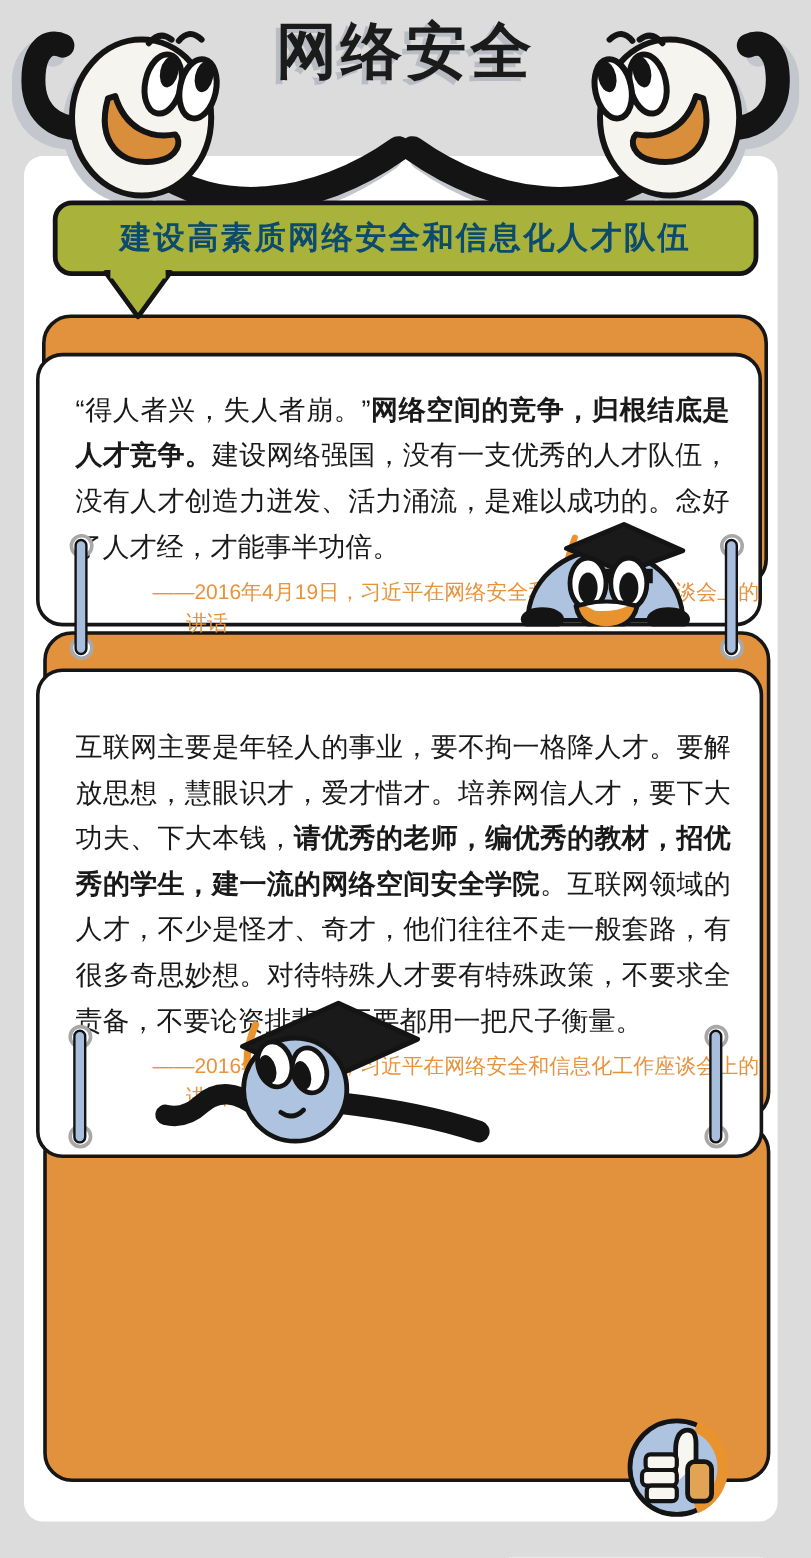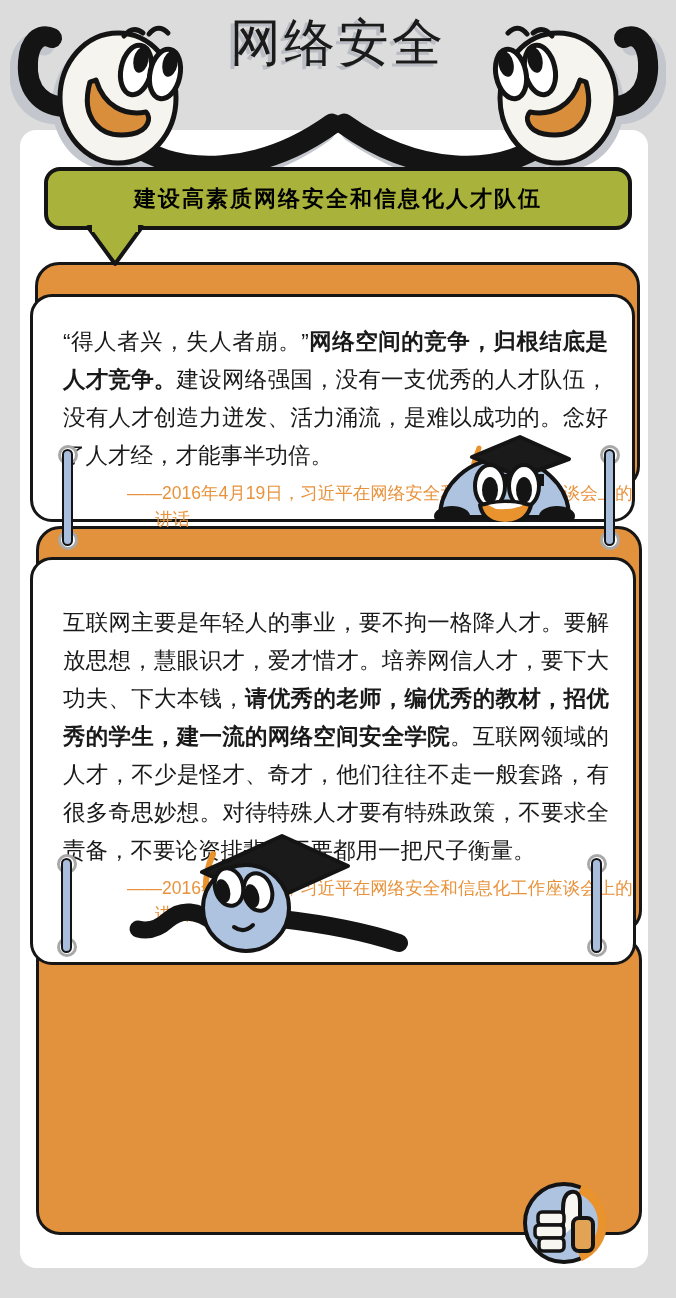--- a/index.html
+++ b/index.html
@@ -13,38 +13,38 @@
 
   
   .panel {
     position:absolute; left:20px; top:130px; width:628px; height:1138px;
     background:#ffffff; border-radius:16px; z-index:0;
   }
 
   
   .title {
     position:absolute; left:0; top:14px; width:676px; z-index:6;
-    text-align:center; font-weight:400; color:#1b1b1b;
+    text-align:center; font-weight:700; color:#1b1b1b;
     font-size:51px; line-height:58px; letter-spacing:3px;
     text-shadow:-4px 3px 0 rgba(158,163,173,.55);
   }
   .title .l2 { display:block; padding-left:16px; }
 
   
   .face { position:absolute; top:14px; z-index:3; }
   .face-left { left:10px; }
   .face-right { left:336px; transform:scaleX(-1); }
 
   
   .banner {
     position:absolute; left:44px; top:167px; width:588px; height:63px;
     box-sizing:border-box; background:#a9b23a; border:4px solid #141414;
     border-radius:16px; z-index:4;
     display:flex; align-items:center; justify-content:center;
-    font-size:22px; font-weight:900; color:#000000; letter-spacing:2px;
+    font-size:26px; font-weight:900; color:#0c4a6e; letter-spacing:2px;
     white-space:nowrap;
   }
   .banner-tail { position:absolute; left:84px; top:224px; z-index:4; }
 
   
   .card {
     position:absolute; box-sizing:border-box; background:#ffffff;
     border:3.5px solid #161616; border-radius:22px; z-index:2;margin-top:44px;
   }
   .card-shadow {

